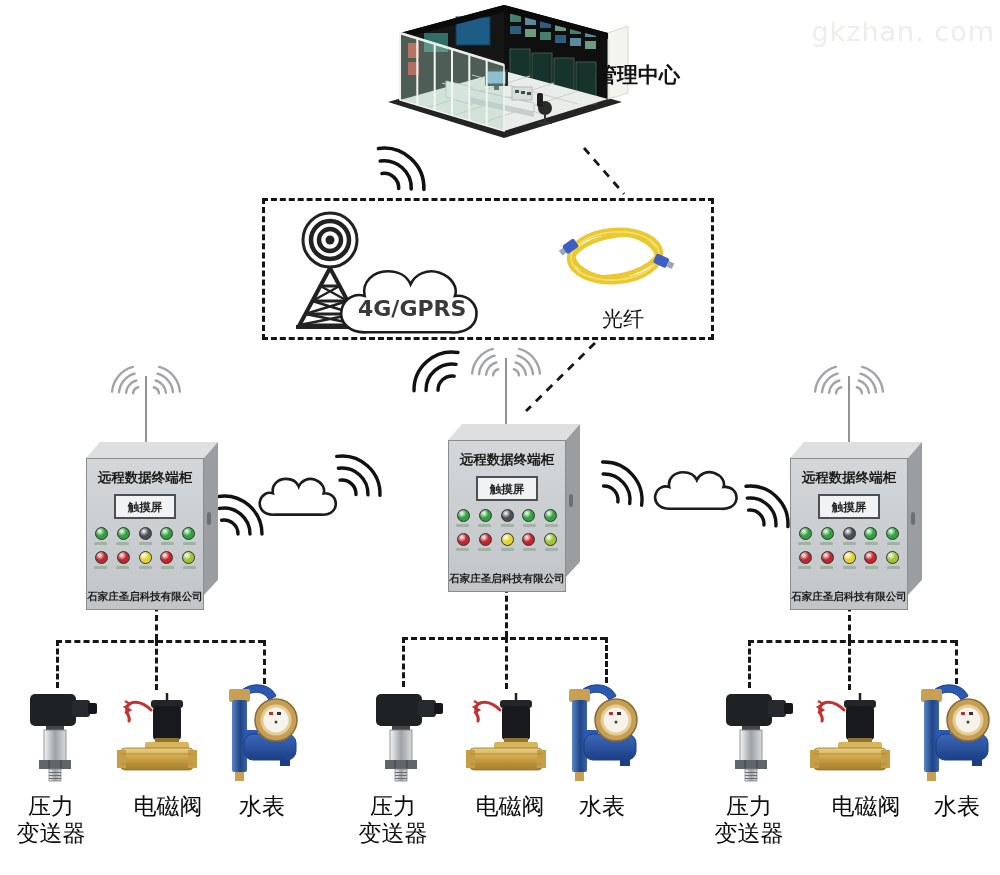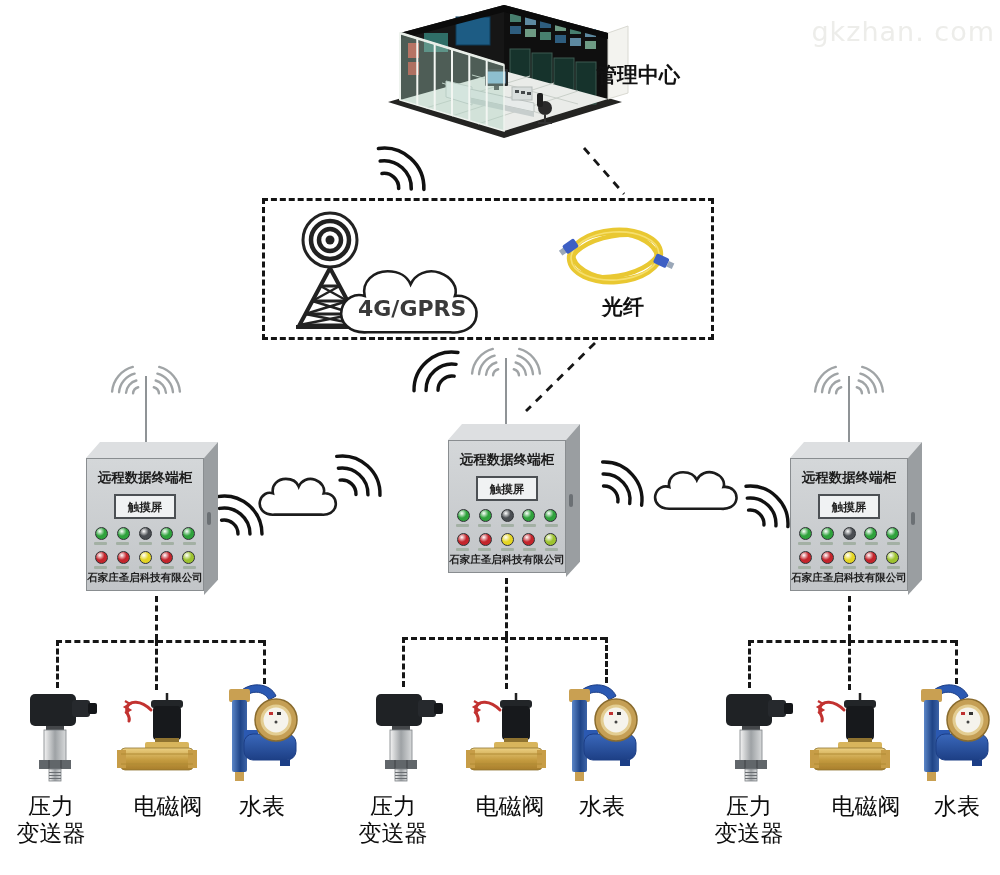--- a/index.html
+++ b/index.html
@@ -4,33 +4,33 @@
 <style>
   html,body{margin:0;padding:0;}
   body{width:1000px;height:875px;position:relative;overflow:hidden;background:#ffffff;
        font-family:"DejaVu Sans",sans-serif;}
   .abs{position:absolute;}
   
   .watermark{left:735px;top:16px;width:260px;text-align:right;font-size:27px;letter-spacing:1px;
              color:#ededea;font-weight:500;z-index:1;}
   
   .mc-label{left:596px;top:61px;width:110px;font-size:21px;color:#111;font-weight:600;z-index:1;}
-  .fiber-label{left:586px;top:293px;width:74px;text-align:center;font-size:21px;color:#111;font-weight:700;z-index:3;}
+  .fiber-label{left:586px;top:305px;width:74px;text-align:center;font-size:21px;color:#111;font-weight:400;z-index:3;}
   .dev-label{width:100px;text-align:center;font-size:23px;line-height:27px;color:#0d0d0d;font-weight:500;z-index:1;}
   
   .net-box{left:262px;top:198px;width:452px;height:142px;border:3px dashed #141414;z-index:1;box-sizing:border-box;}
   .dash-v{border-left:3px dashed #161616;width:0;z-index:1;}
   .dash-h{border-top:3px dashed #161616;height:0;z-index:1;}
   
   .cab{width:132px;height:153px;z-index:3;}
   .cab-top{position:absolute;left:0;top:0;width:132px;height:16px;background:#dddfe1;
            clip-path:polygon(0 100%,89.4% 100%,100% 0,10.6% 0);}
   .cab-side{position:absolute;left:118px;top:0;width:14px;height:153px;background:#9a9ea1;
             clip-path:polygon(0 10.5%,100% 0,100% 90%,0 100%);}
-  .cab-front{position:absolute;left:0;top:16px;width:118px;height:133px;box-sizing:border-box;
+  .cab-front{position:absolute;left:0;top:16px;width:118px;height:152px;box-sizing:border-box;
              background:linear-gradient(180deg,#d4d7d9,#c2c5c8);border:1px solid #898d90;}
   .cab-title{margin-top:10px;text-align:center;font-size:13.5px;font-weight:600;color:#1c1c1c;letter-spacing:0;}
   .cab-screen{width:62px;height:25px;margin:7px auto 8px;box-sizing:border-box;border:2px solid #4c5054;
               background:#f0f2f3;text-align:center;font-size:11.5px;line-height:22px;color:#222;font-weight:600;}
   .led-grid{margin-top:7px;}
   .led-row{display:flex;justify-content:space-between;width:100px;margin:6px auto 0;}
   .led{width:11px;height:11px;border-radius:50%;border:1.5px solid #2e3134;box-sizing:content-box;}
   .tick-row{display:flex;justify-content:space-between;width:102px;margin:2px auto 0;}
   .tick{width:13px;height:3px;background:#a3b0a4;border-radius:1px;}
   .cab-company{position:absolute;left:0;bottom:5px;width:100%;text-align:center;font-size:10.5px;

